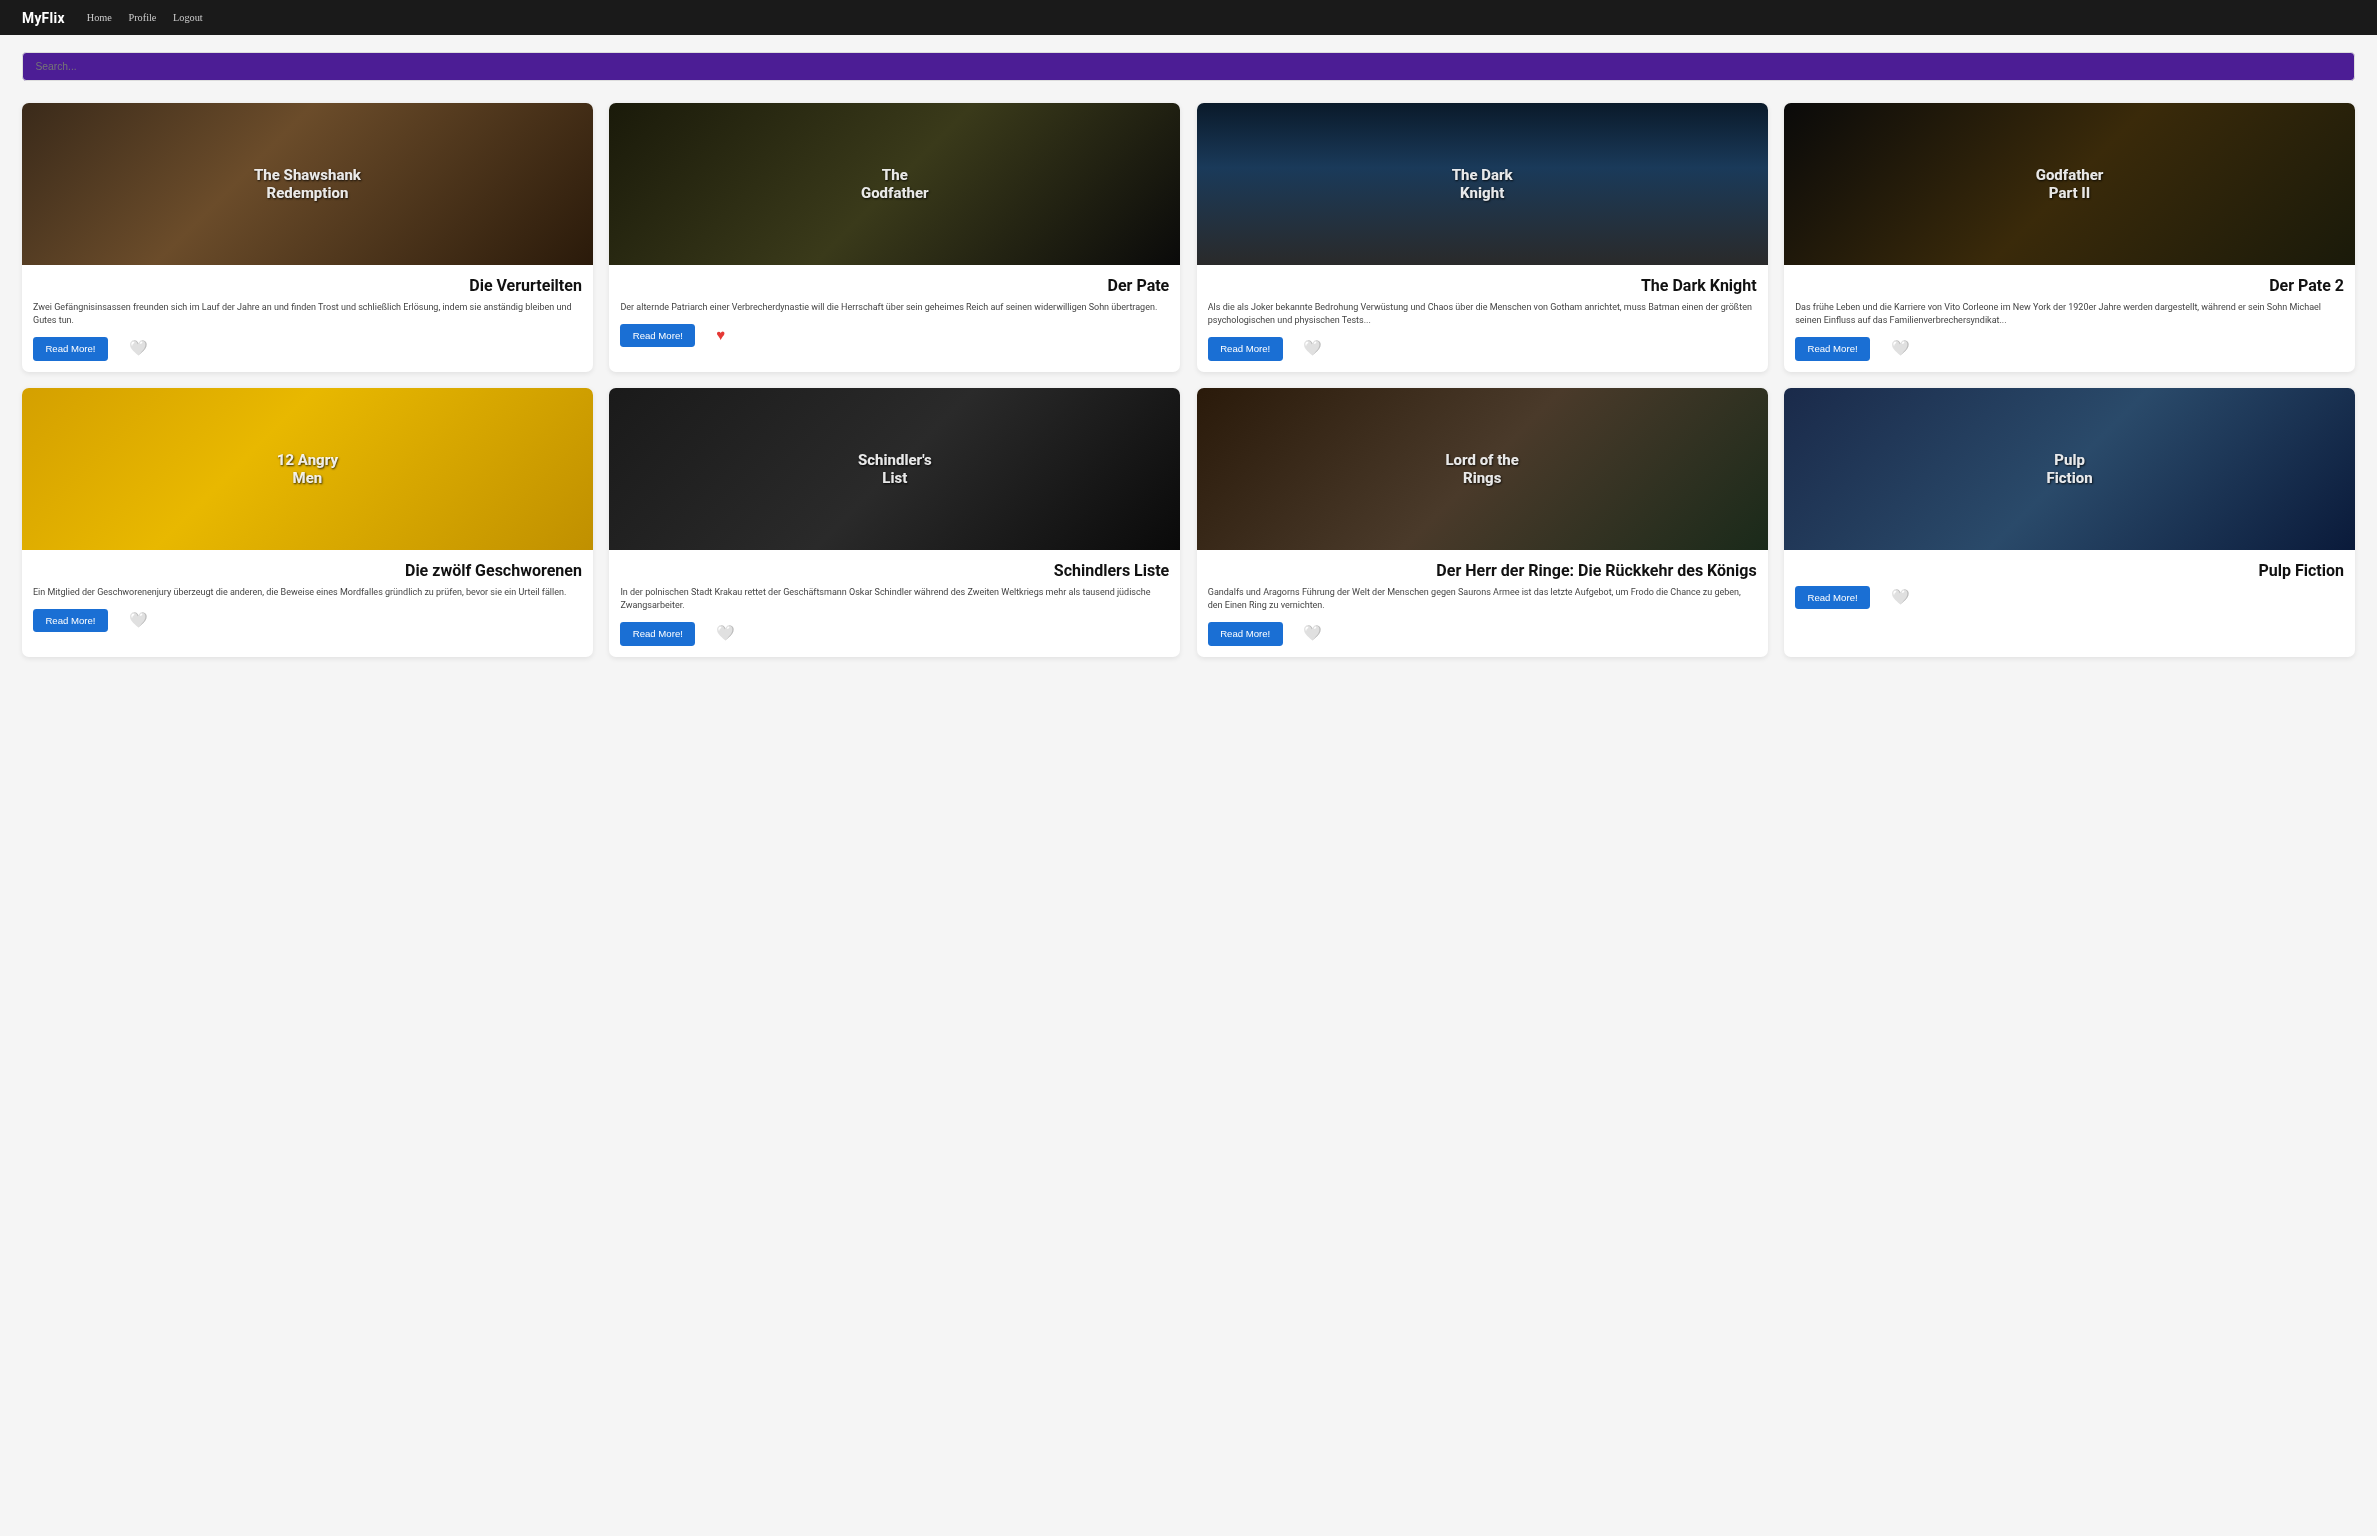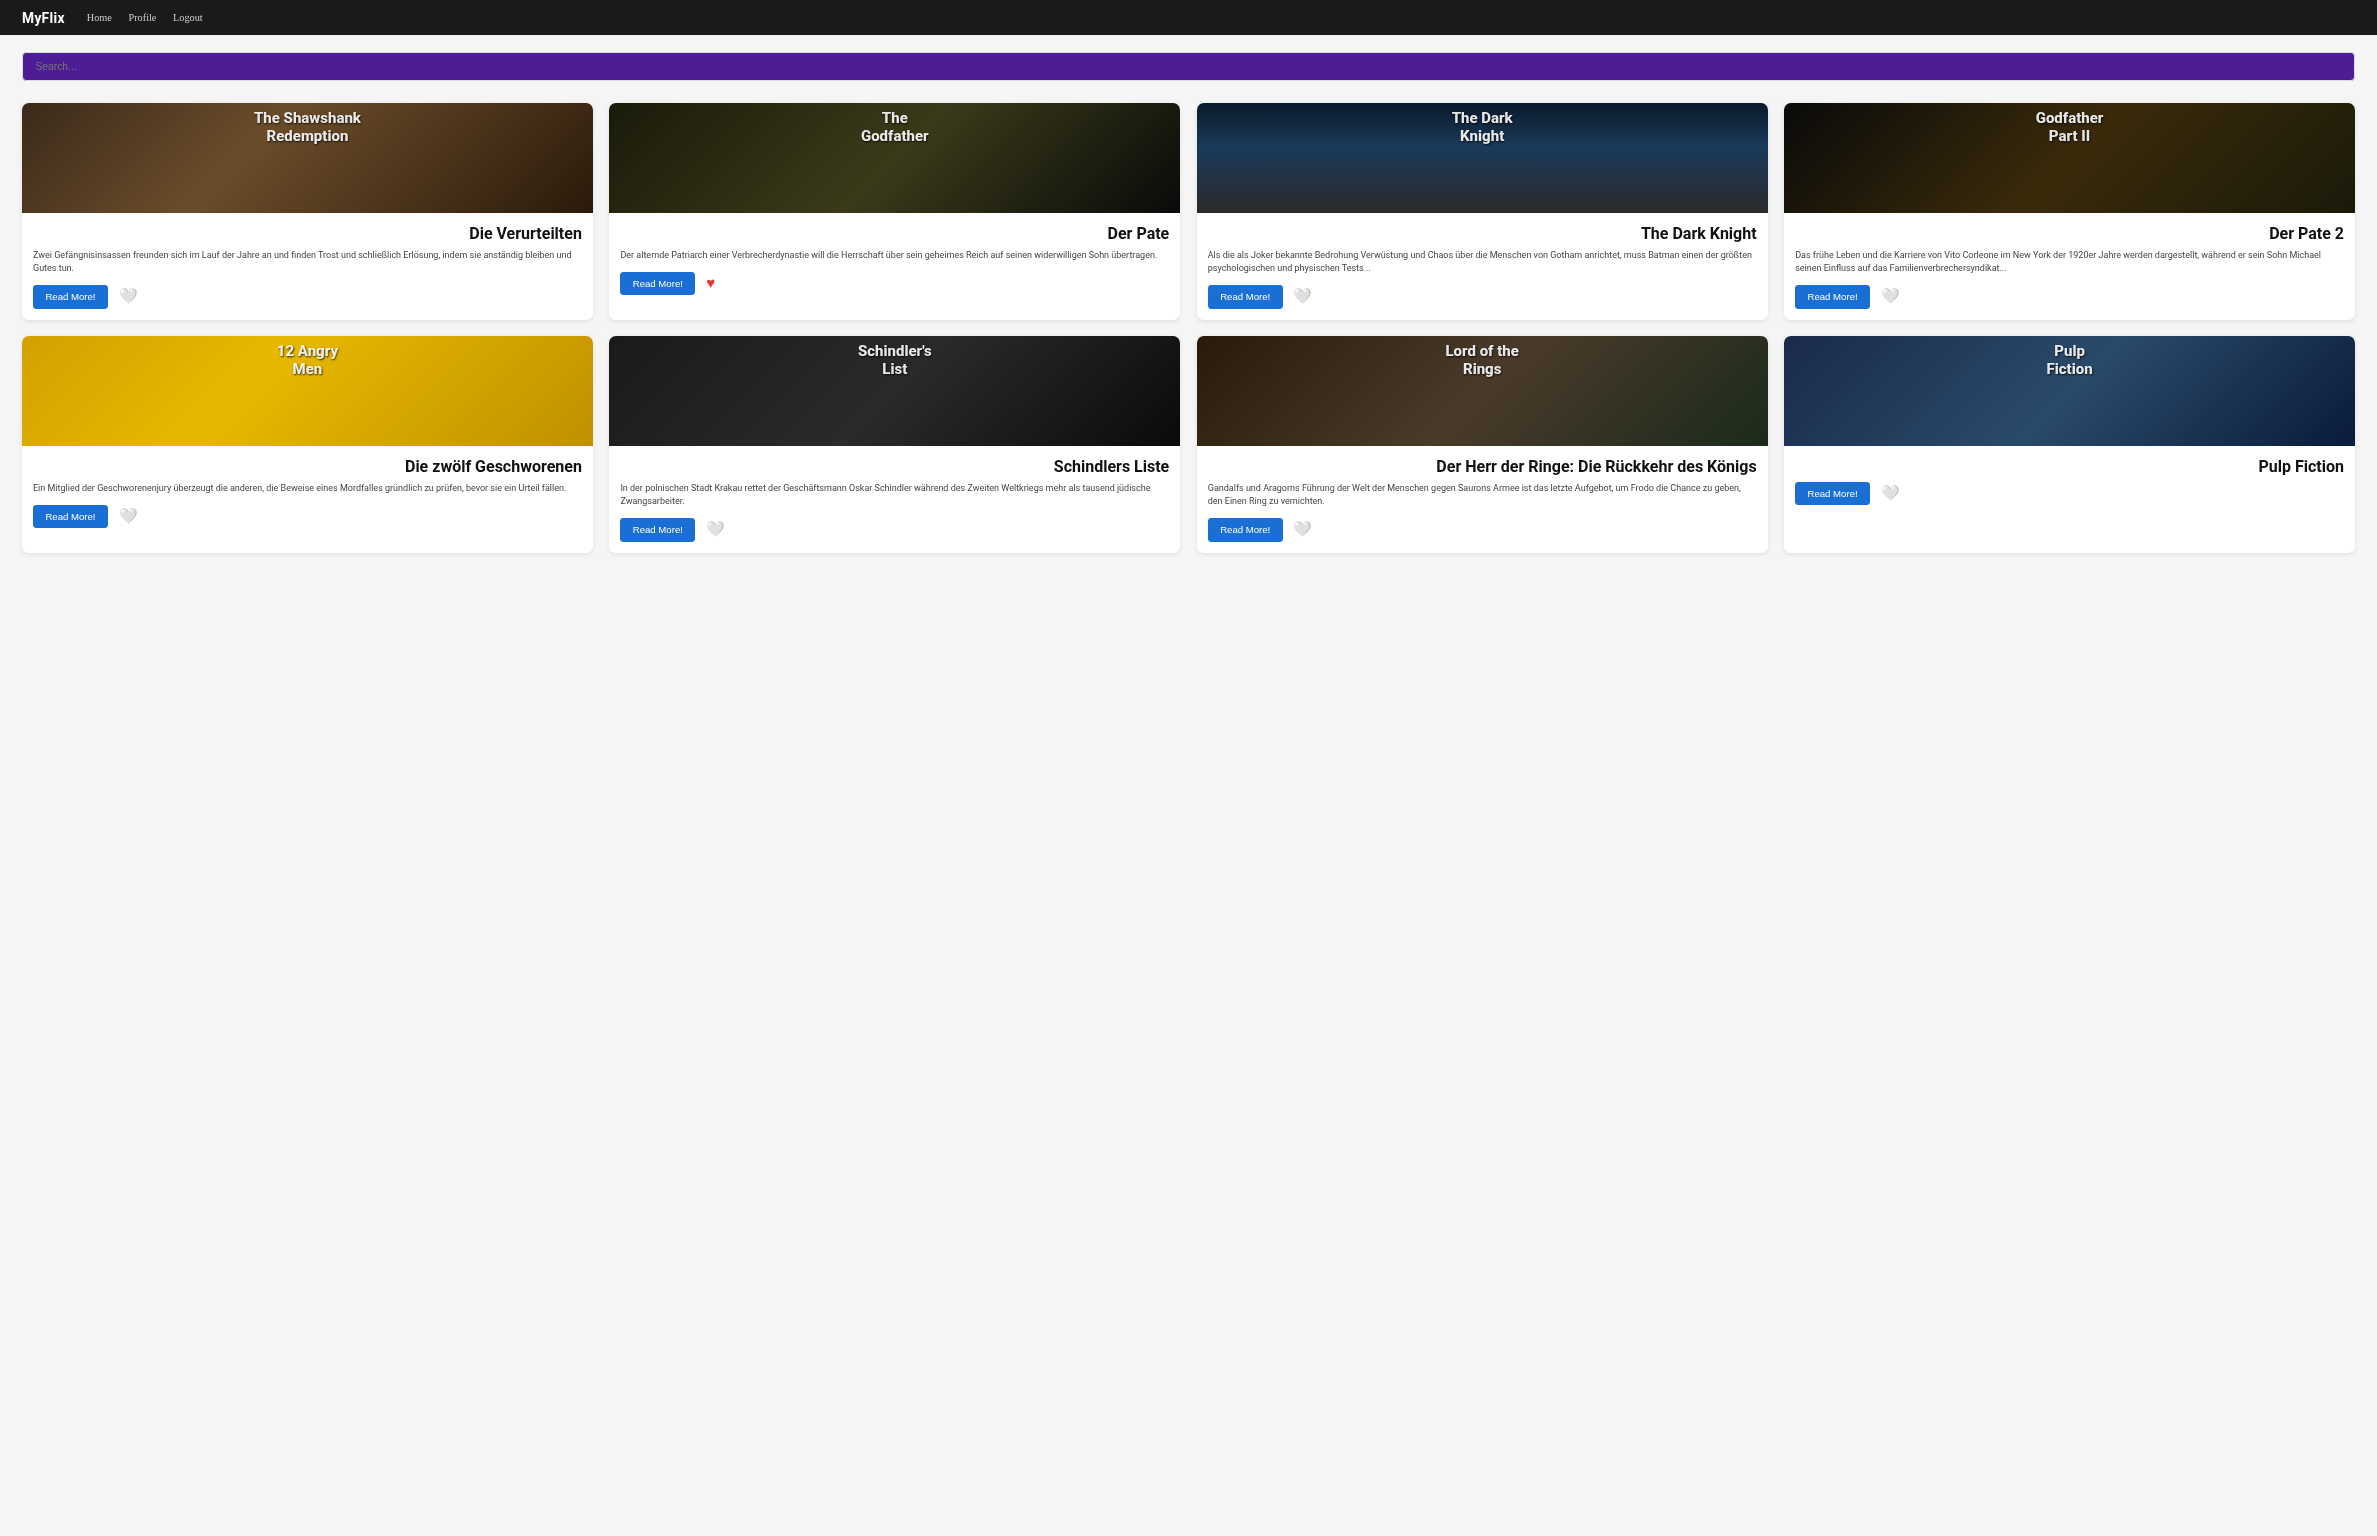--- a/index.html
+++ b/index.html
@@ -67,22 +67,23 @@
     .poster-godfather { background: linear-gradient(135deg, #1a1a0a 0%, #3a3a1a 50%, #0a0a0a 100%); }
     .poster-dark-knight { background: linear-gradient(180deg, #0a1a2a 0%, #1a3a5a 40%, #2a2a2a 100%); }
     .poster-godfather2 { background: linear-gradient(135deg, #0a0a0a 0%, #3a2a0a 50%, #1a1a0a 100%); }
     .poster-12angry { background: linear-gradient(135deg, #d4a000 0%, #e8b800 40%, #c09000 100%); }
     .poster-schindler { background: linear-gradient(135deg, #1a1a1a 0%, #2a2a2a 50%, #0a0a0a 100%); }
     .poster-lotr { background: linear-gradient(135deg, #2a1a0a 0%, #4a3a2a 50%, #1a2a1a 100%); }
     .poster-pulp { background: linear-gradient(135deg, #1a2a4a 0%, #2a4a6a 50%, #0a1a3a 100%); }
 
     .poster-inner {
       width: 100%;
-      height: 110px;
-      display: flex;
+      height: 162px;
+      display: flex;
+      align-items: center;
       justify-content: center;
       position: relative;
       overflow: hidden;
     }
     .poster-text {
       color: rgba(255,255,255,0.9);
       font-size: 15px;
       font-weight: 800;
       text-align: center;
       padding: 5.5px;
@@ -105,21 +106,21 @@
       line-height: 1.5;
       margin-bottom: 9.6px;
       display: -webkit-box;
       -webkit-line-clamp: 4;
       -webkit-box-orient: vertical;
       overflow: hidden;
     }
     .card-actions {
       display: flex;
       align-items: center;
-      gap: 11px;
+      gap: 21px;
     }
     .btn-read-more {
       background: #1a6fd4;
       color: #fff;
       border: none;
       border-radius: 3.4px;
       padding: 6.2px 12.4px;
       font-size: 9.6px;
       font-weight: 500;
       cursor: pointer;

